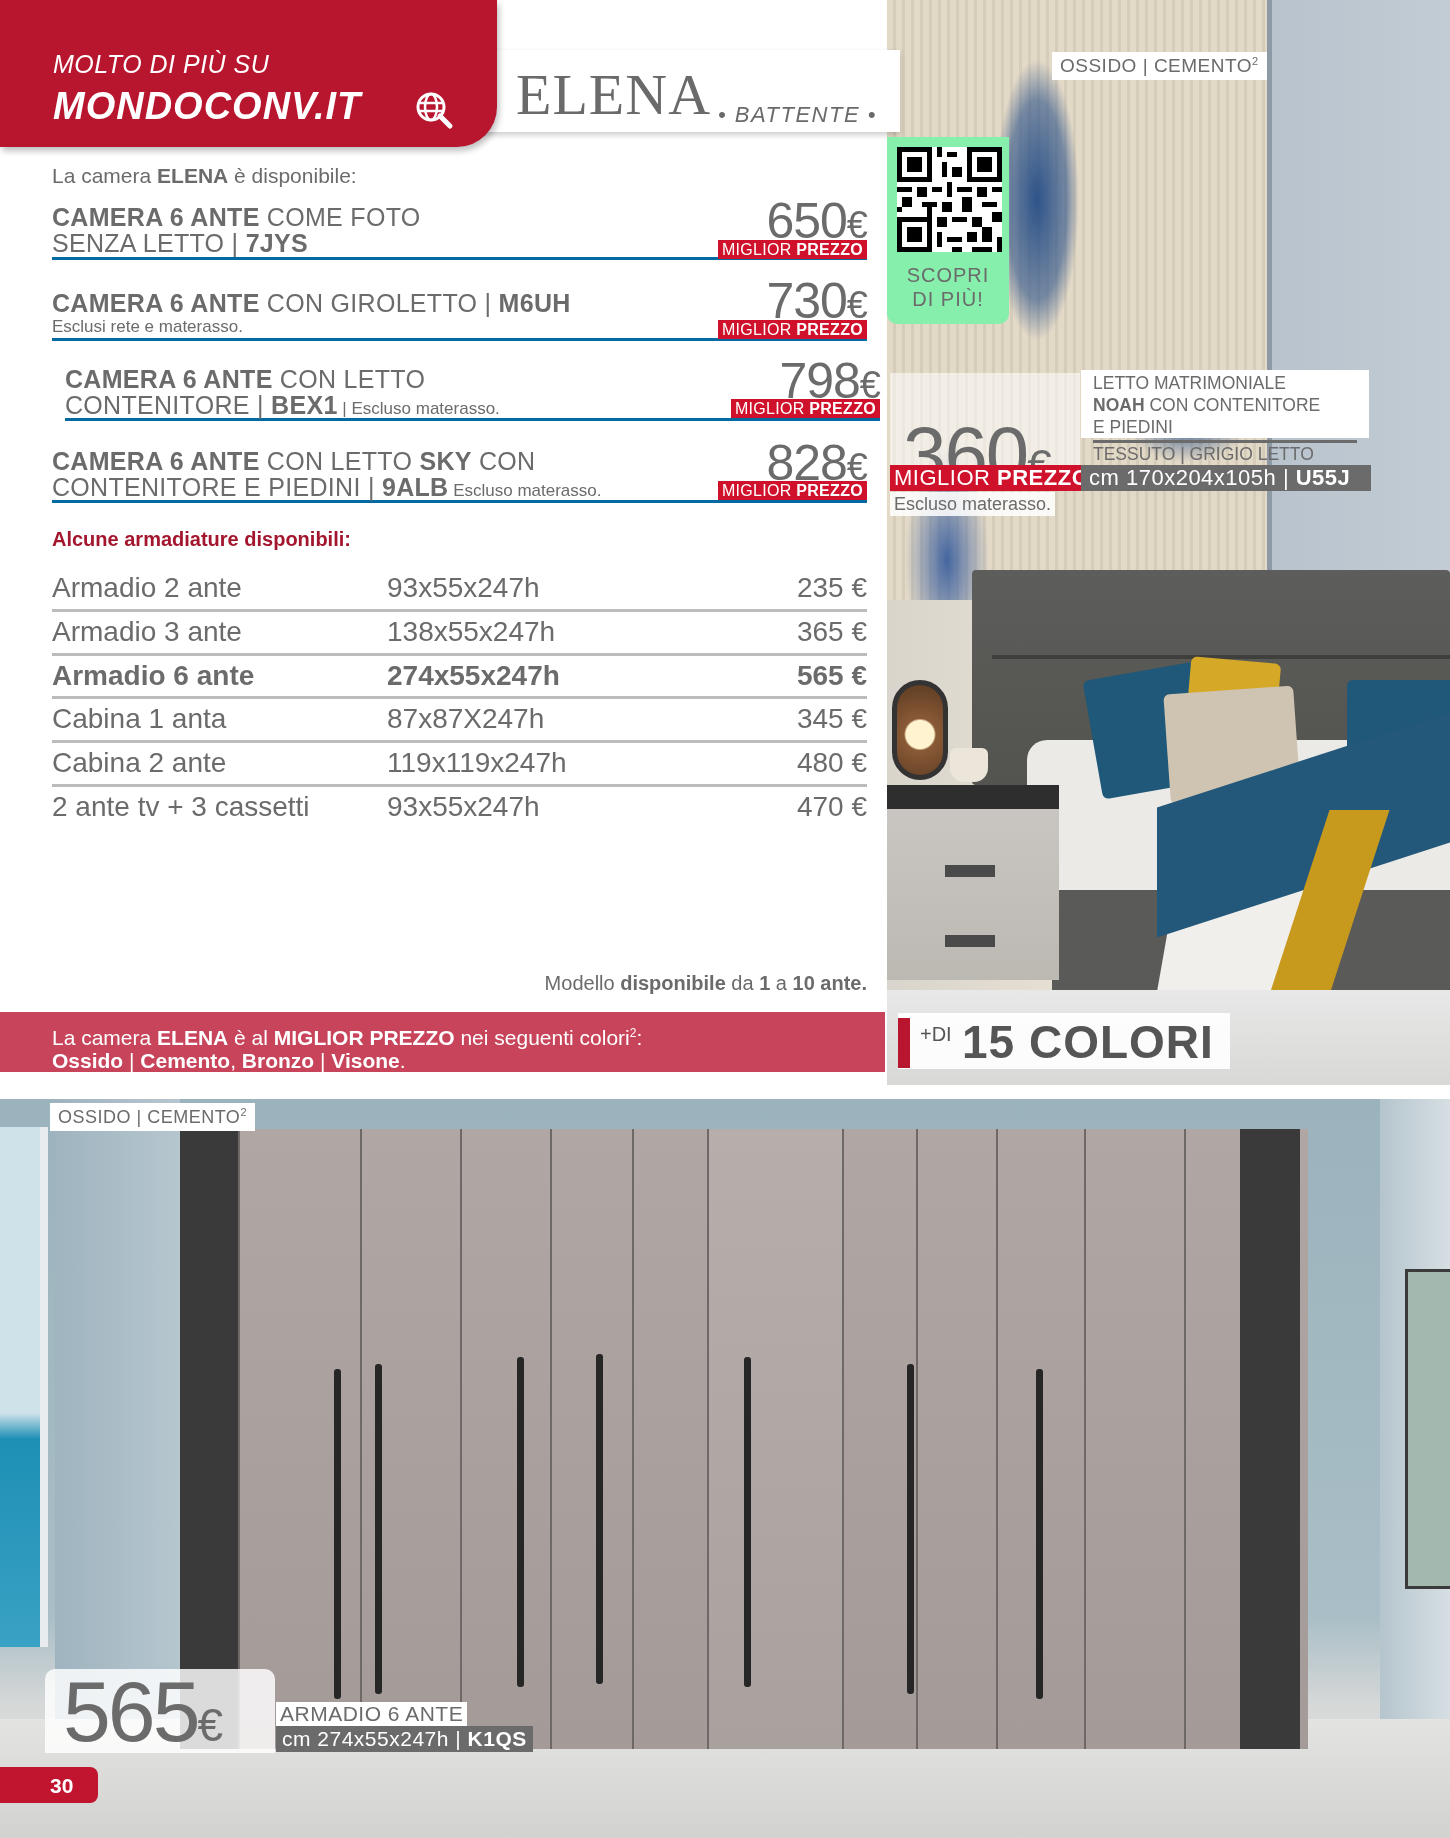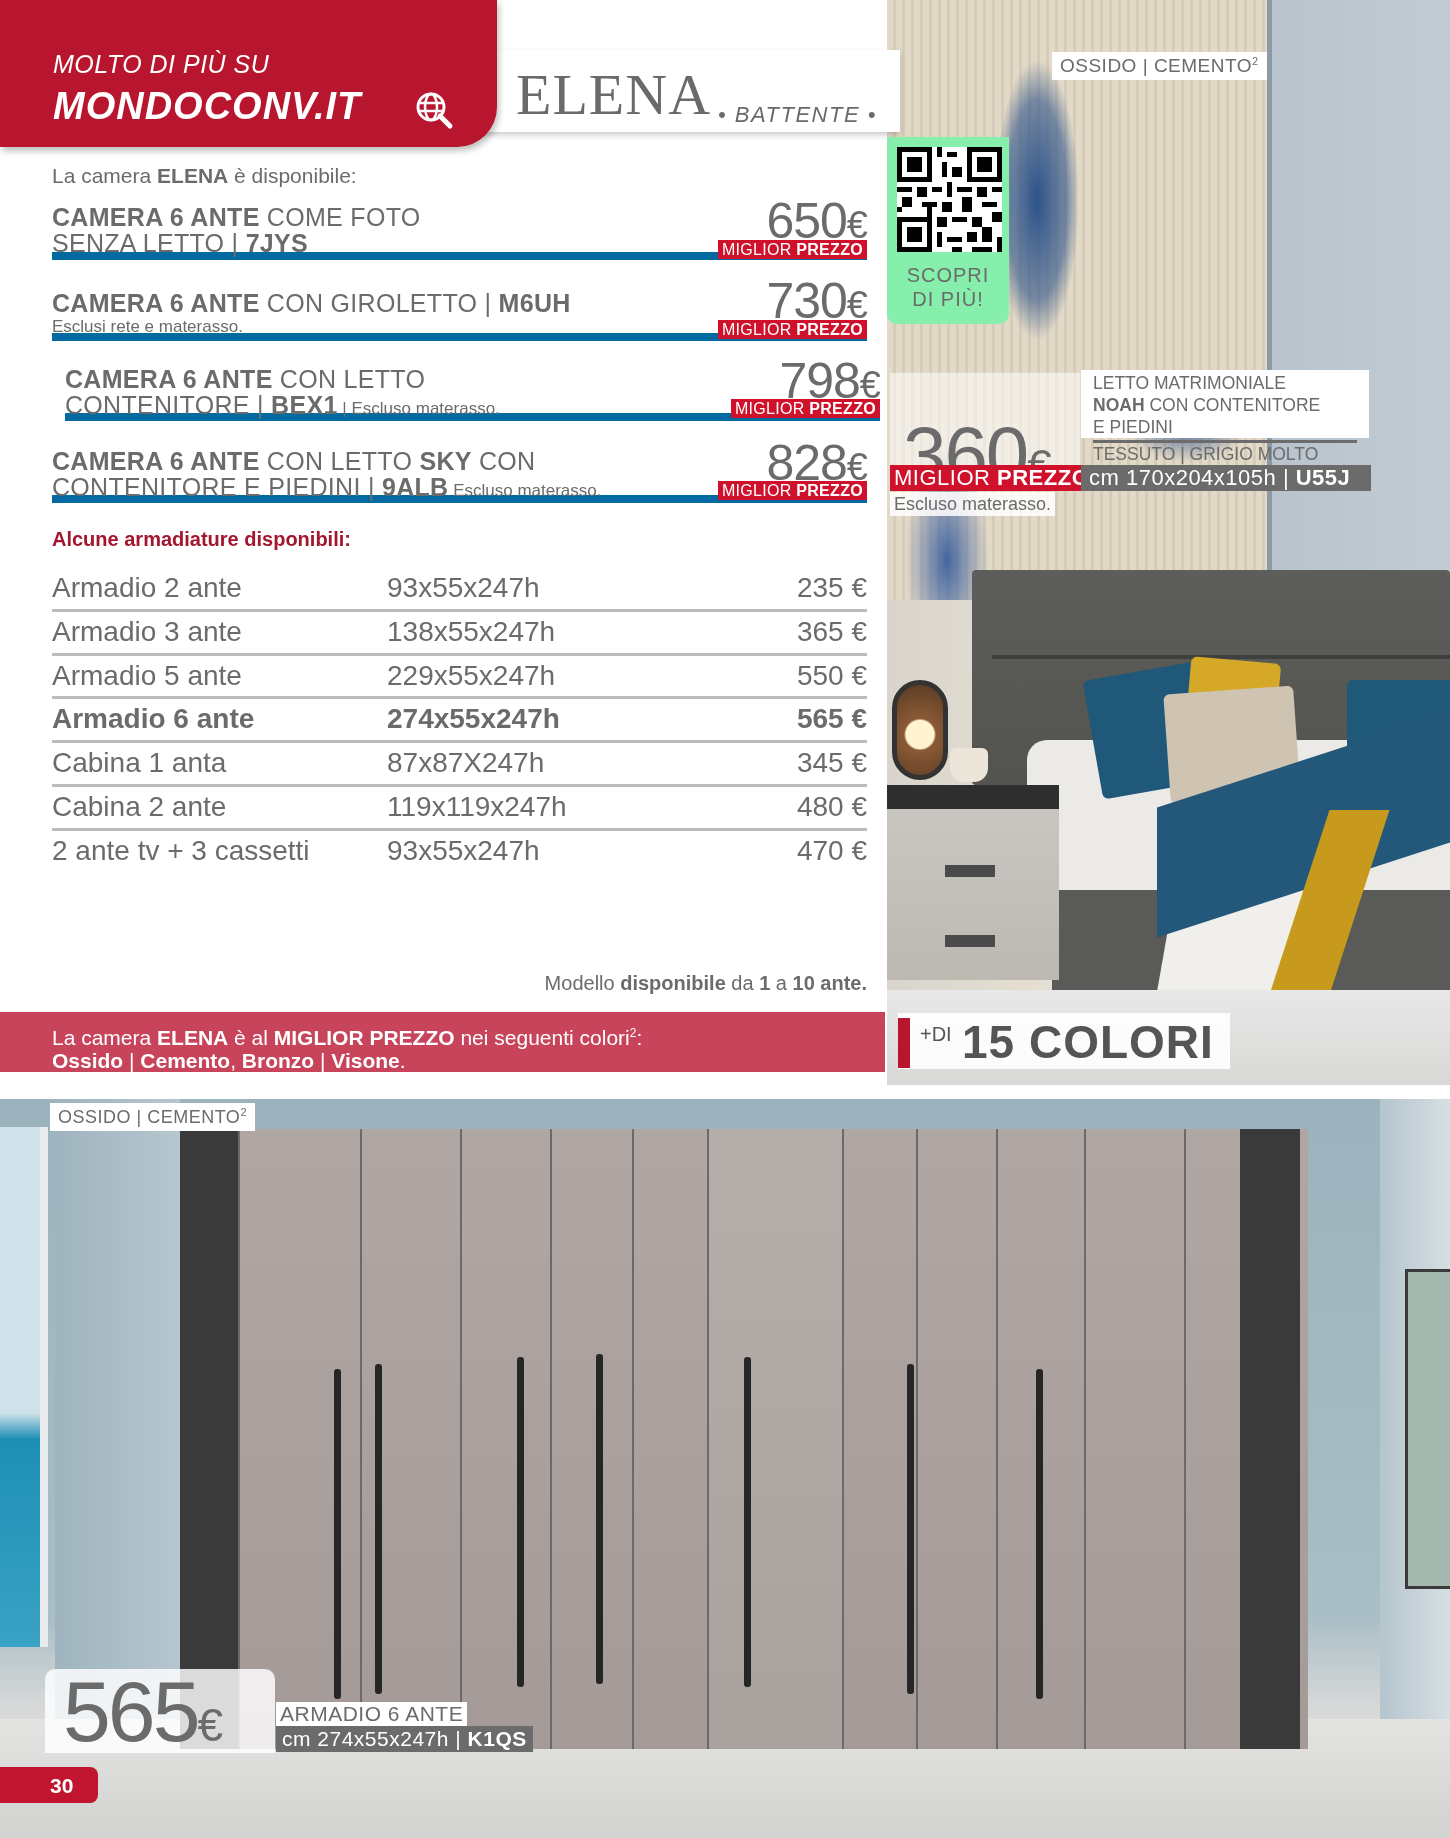--- a/index.html
+++ b/index.html
@@ -14,21 +14,21 @@
 
   
   .title-bar { position: absolute; left: 480px; top: 50px; width: 420px; height: 82px; background: #fff; box-shadow: 0 3px 6px rgba(0,0,0,.2); z-index: 2; }
   .title-main { position: absolute; left: 36px; top: 16px; font-family: "Liberation Serif", "DejaVu Serif", serif; font-size: 58px; color: #6a6a6a; letter-spacing: 1px; line-height: 1; }
   .title-sub { position: absolute; left: 238px; top: 52px; font-size: 22px; font-style: italic; color: #6a6a6a; letter-spacing: 1.5px; }
 
   
   .intro { position: absolute; left: 52px; top: 164px; font-size: 21px; color: #6b6b6b; }
   .intro b { font-weight: bold; }
 
-  .offer { position: absolute; left: 52px; width: 815px; border-bottom: 8px solid #0369a1; }
+  .offer { position: absolute; left: 52px; width: 815px; border-bottom: 3px solid #0369a1; }
   .offer-text { font-size: 25px; line-height: 26px; color: #6b6b6b; letter-spacing: .3px; }
   .offer-text b { font-weight: bold; }
   .offer-note { font-size: 17px; color: #6b6b6b; letter-spacing: 0; }
   .offer-price { position: absolute; right: 0; font-size: 50px; color: #6b6b6b; line-height: 1; letter-spacing: -1px; }
   .offer-price .eur { font-size: 38px; }
   .best-badge { position: absolute; right: 0; background: #d0112b; color: #fff; font-size: 16px; padding: 1px 4px; letter-spacing: .3px; line-height: 17px; }
   .best-badge b { font-weight: bold; }
 
   .section-head { position: absolute; left: 52px; top: 528px; font-size: 20px; font-weight: bold; color: #a3162e; }
 
@@ -185,25 +185,20 @@
 <div class="wardrobe-table">
   <div class="w-row">
       <span class="w-name">Armadio 2 ante</span>
       <span class="w-dim">93x55x247h</span>
       <span class="w-price">235 €</span>
     </div>
   <div class="w-row">
       <span class="w-name">Armadio 3 ante</span>
       <span class="w-dim">138x55x247h</span>
       <span class="w-price">365 €</span>
-    </div>
-  <div class="w-row">
-      <span class="w-name">Armadio 5 ante</span>
-      <span class="w-dim">229x55x247h</span>
-      <span class="w-price">550 €</span>
     </div>
   <div class="w-row bold">
       <span class="w-name">Armadio 6 ante</span>
       <span class="w-dim">274x55x247h</span>
       <span class="w-price">565 €</span>
     </div>
   <div class="w-row">
       <span class="w-name">Cabina 1 anta</span>
       <span class="w-dim">87x87X247h</span>
       <span class="w-price">345 €</span>
@@ -301,21 +296,21 @@
   </div>
 </div>
 
 <div class="bed-price-box"></div>
 <div class="bed-price"><span>360</span><span class="eur">€</span></div>
 <div class="bed-info">
   <span>LETTO MATRIMONIALE</span><br>
   <b>NOAH</b><span> CON CONTENITORE</span><br>
   <span>E PIEDINI</span>
   <div class="rule"></div>
-  <span>TESSUTO | GRIGIO MOLTO</span>
+  <span>TESSUTO | GRIGIO LETTO</span>
 </div>
 <div class="bed-best"><span>MIGLIOR </span><b>PREZZO</b></div>
 <div class="bed-dims"><span>cm 170x204x105h | </span><b>U55J</b></div>
 <div class="bed-excl">Escluso materasso.</div>
 
 <div class="colors-count">
   <div class="colors-accent"></div>
   <span class="colors-pre">+DI</span>
   <span class="colors-main">15 COLORI</span>
 </div>

